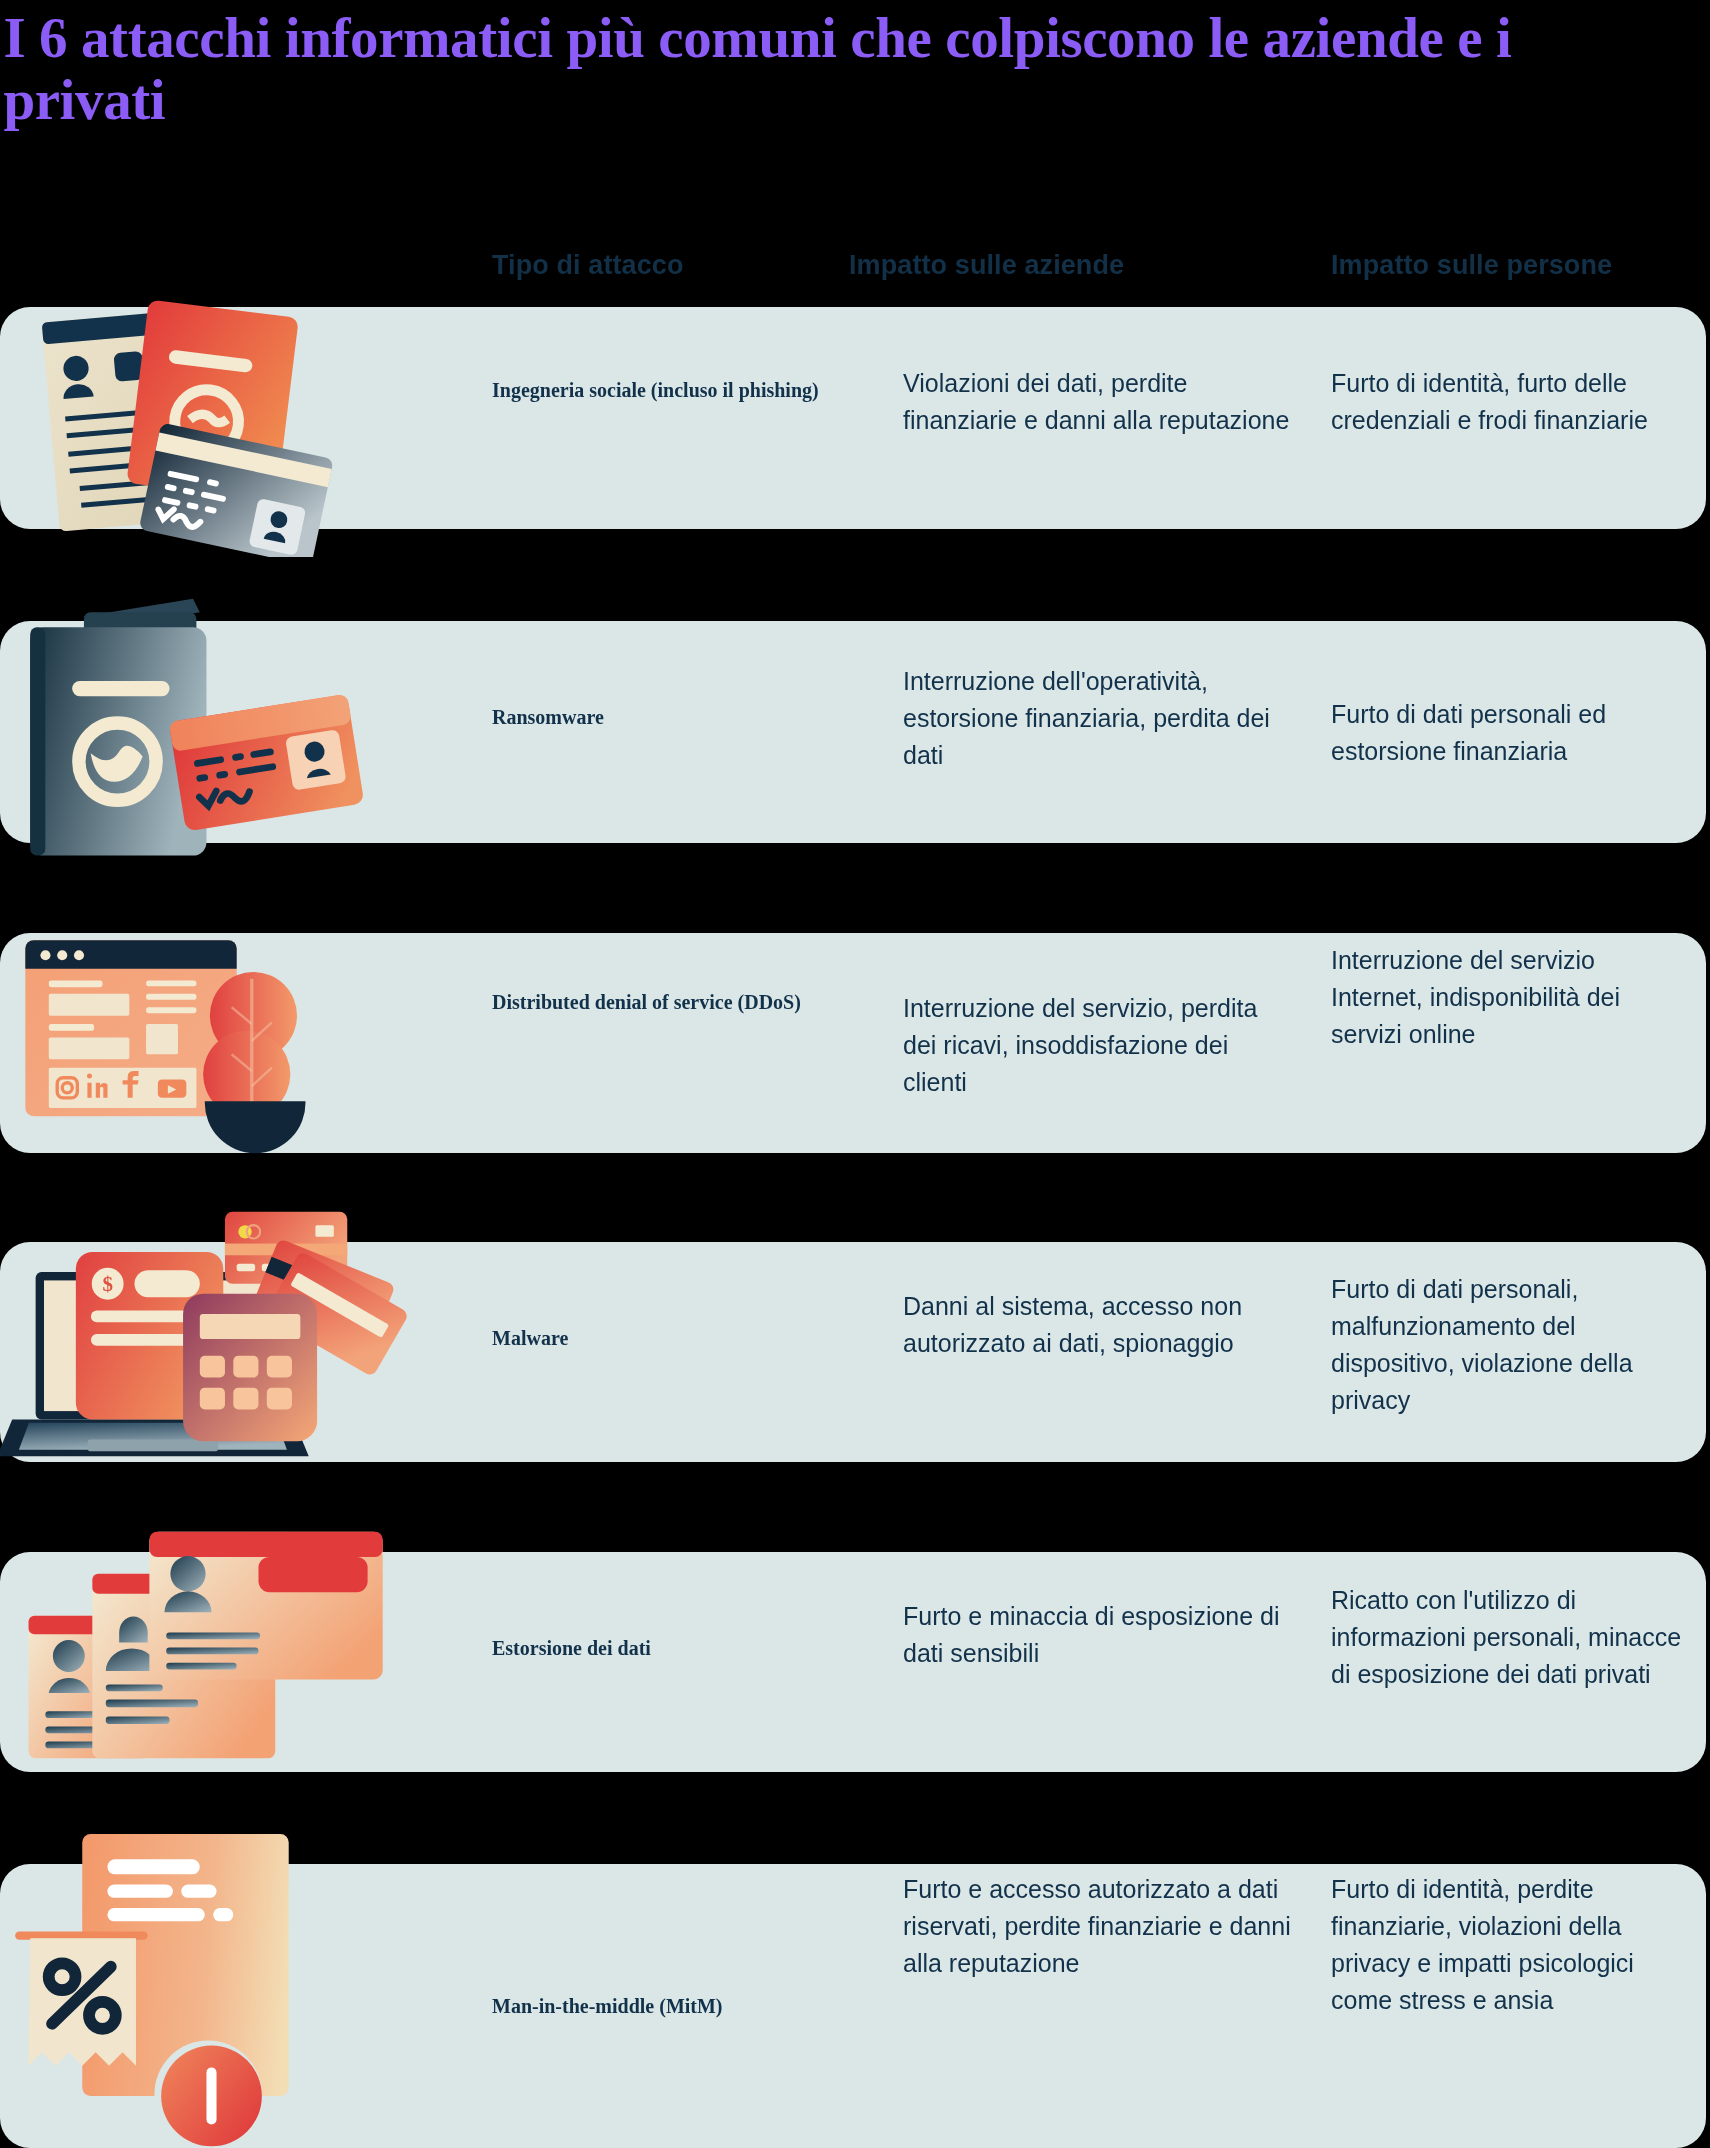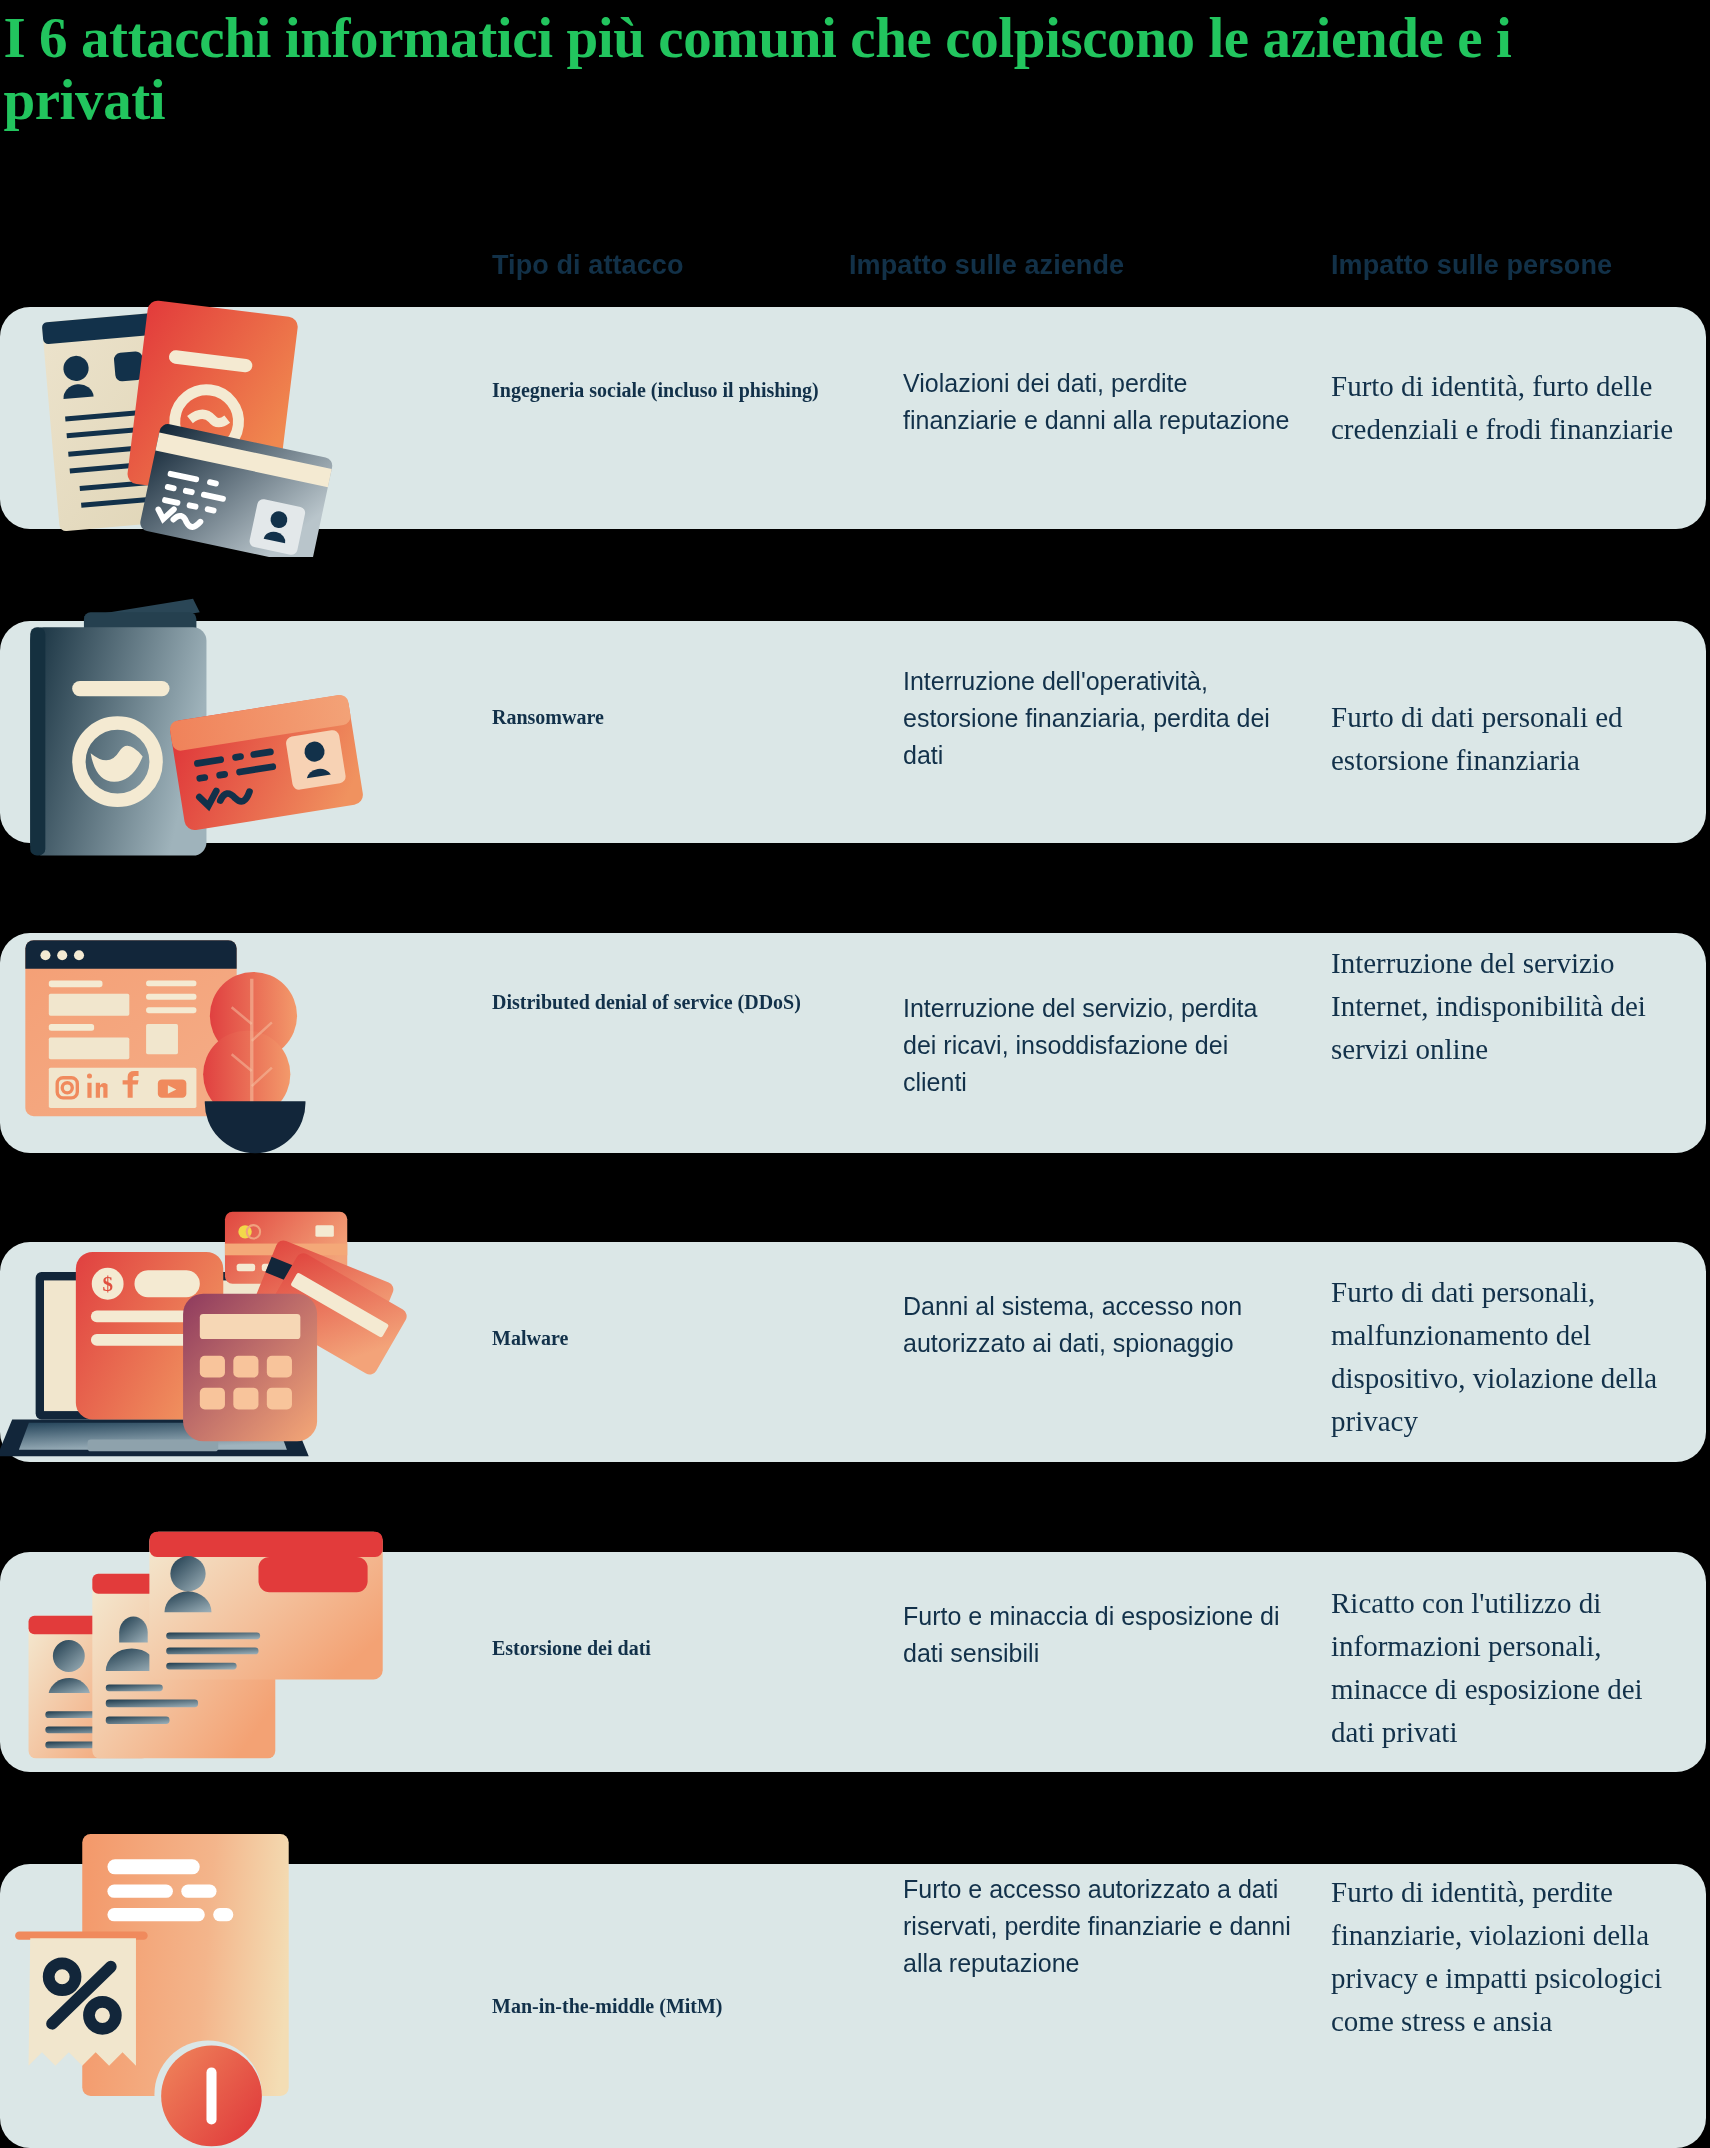--- a/index.html
+++ b/index.html
@@ -19,21 +19,21 @@
   
   #page-title {
     position: absolute;
     left: 3.4px;
     top: 6.7px;
     width: 1645px;
     font-family: "Liberation Serif", serif;
     font-weight: bold;
     font-size: 57px;
     line-height: 1.09;
-    color: #22c55e;
+    color: #8b5cf6;
     letter-spacing: -0.4px;
   }
 
   
   #column-headers {
     position: absolute;
     top: 250px;
     left: 0;
     width: 1710px;
     height: 34px;
@@ -82,22 +82,22 @@
   .cell.biz {
     left: 903px;
     width: 394px;
     font-family: "Liberation Sans", sans-serif;
     font-size: 25px;
     line-height: 1.48;
   }
   .cell.ppl {
     left: 1331px;
     width: 352px;
-    font-family: Liberation Serif, serif;
-    font-size: 29px;
+    font-family: Liberation Sans, sans-serif;
+    font-size: 25px;
     line-height: 1.48;
   }
 
   
   .illo {
     position: absolute;
     left: 0;
     width: 470px;
   }
   .illo svg { display: block; }

